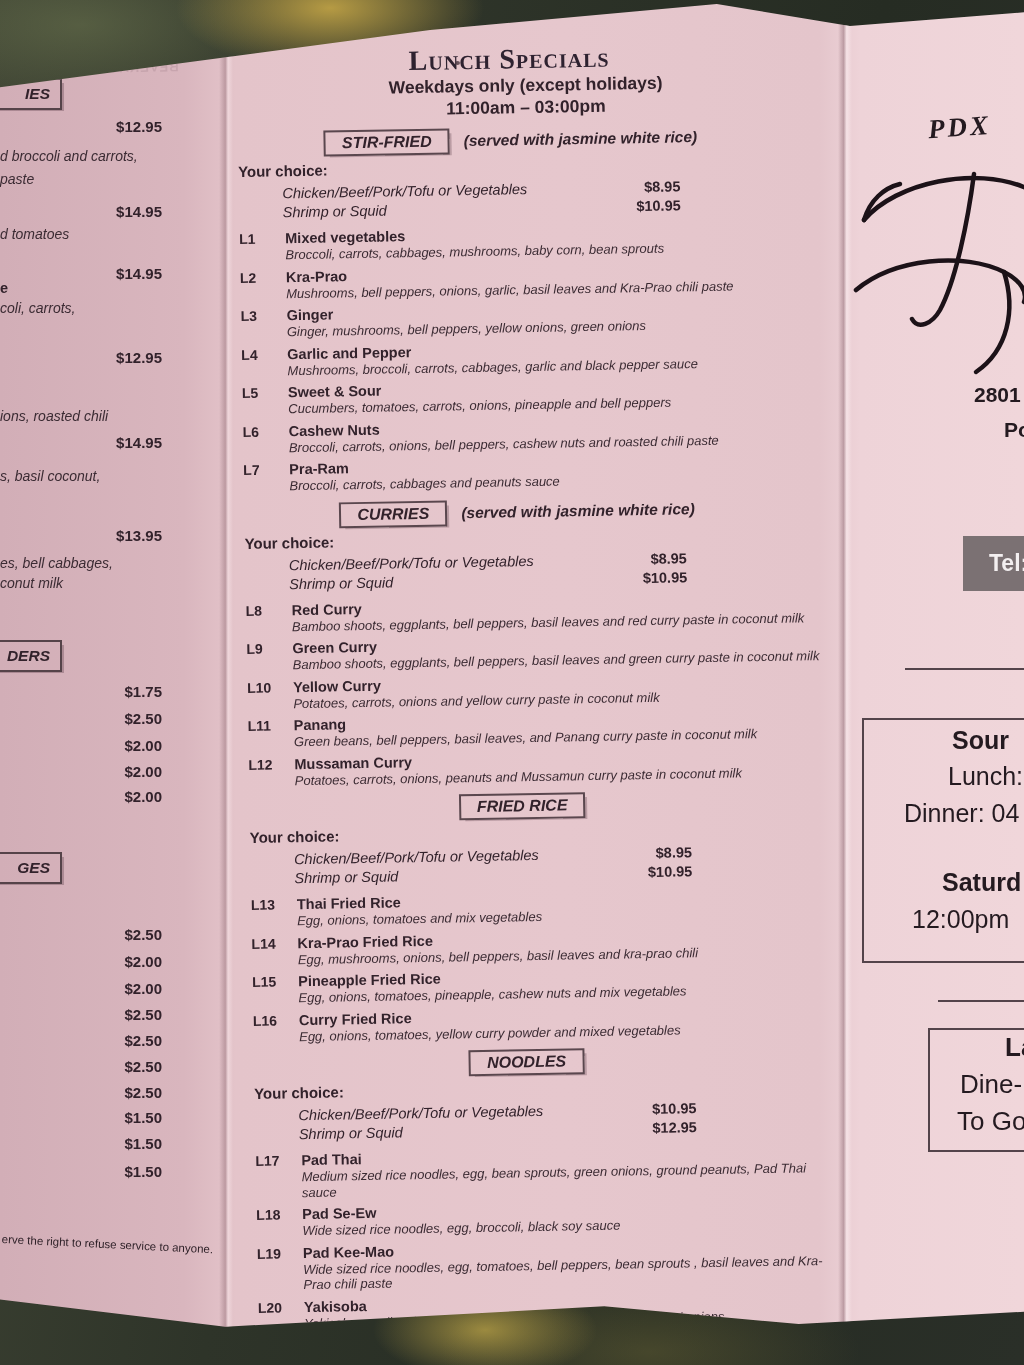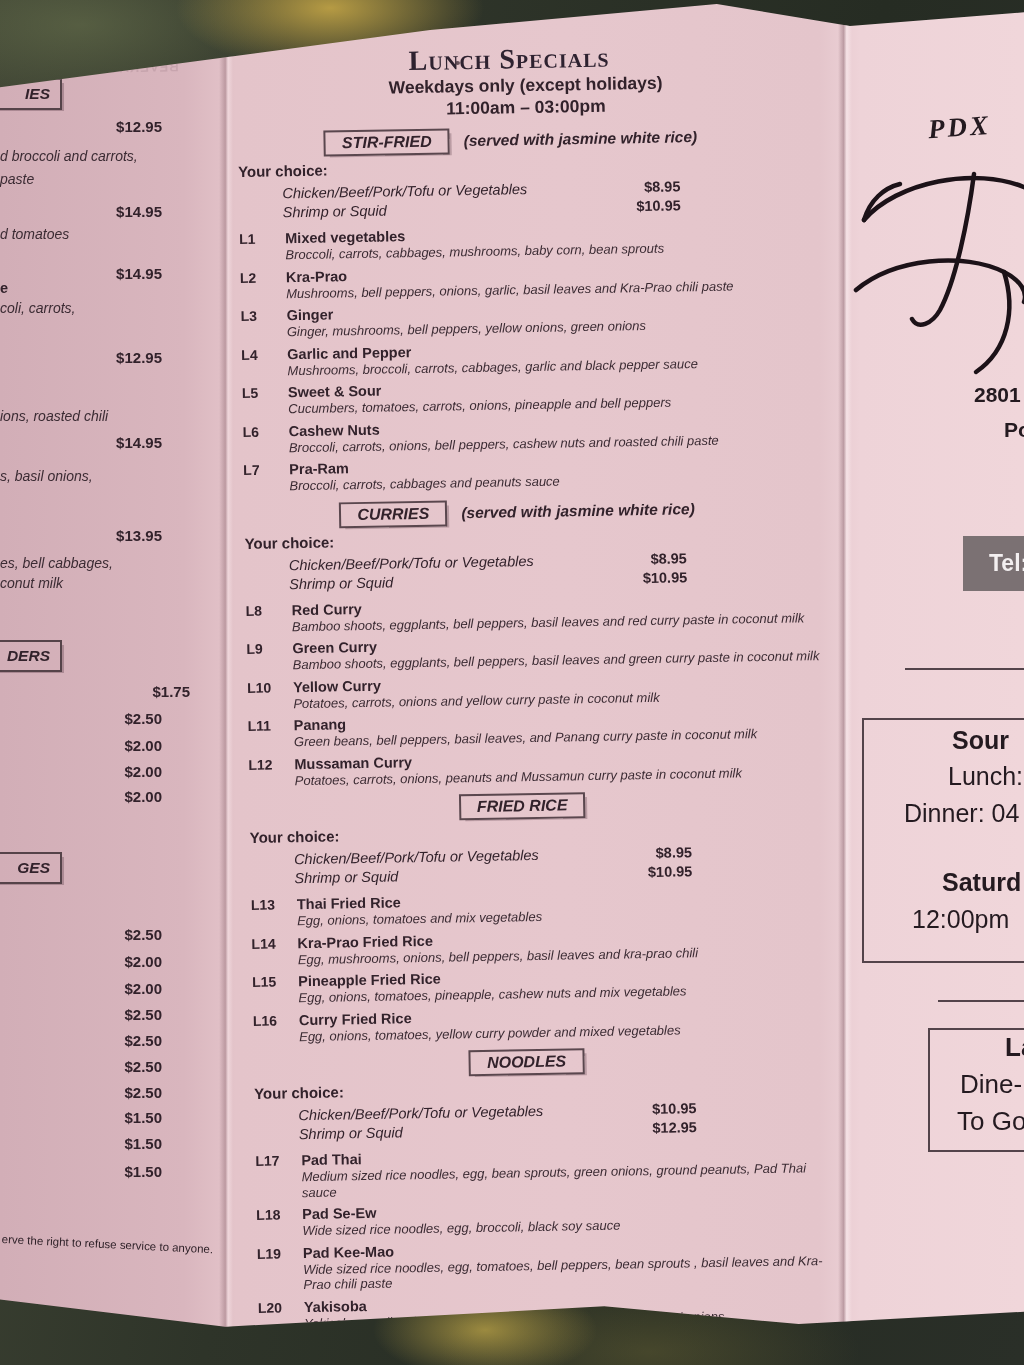--- a/index.html
+++ b/index.html
@@ -115,31 +115,31 @@
         <div class="lp-frag name" style="top: 280px;">e</div>
 
         <div class="lp-frag desc" style="top: 300px;">coli, carrots,</div>
 
         <div class="lp-frag price" style="top: 349px;">$12.95</div>
 
         <div class="lp-frag desc" style="top: 383px; margin-top: 25px;">ions, roasted chili</div>
 
         <div class="lp-frag price" style="top: 434px;">$14.95</div>
 
-        <div class="lp-frag desc" style="top: 468px;">s, basil onions,</div>
+        <div class="lp-frag desc" style="top: 468px;">s, basil coconut,</div>
 
         <div class="lp-frag price" style="top: 527px;">$13.95</div>
 
         <div class="lp-frag desc" style="top: 555px;">es, bell cabbages,</div>
 
         <div class="lp-frag desc" style="top: 575px;">conut milk</div>
 
         <div class="lp-frag head" style="top: 640px;">DERS</div>
 
-        <div class="lp-frag price" style="top: 683px; padding-left: 28px;">$1.75</div>
+        <div class="lp-frag price" style="top: 683px;">$1.75</div>
 
         <div class="lp-frag price" style="top: 710px;">$2.50</div>
 
         <div class="lp-frag price" style="top: 737px;">$2.00</div>
 
         <div class="lp-frag price" style="top: 763px;">$2.00</div>
 
         <div class="lp-frag price" style="top: 788px;">$2.00</div>
 
         <div class="lp-frag head" style="top: 852px;">GES</div>

